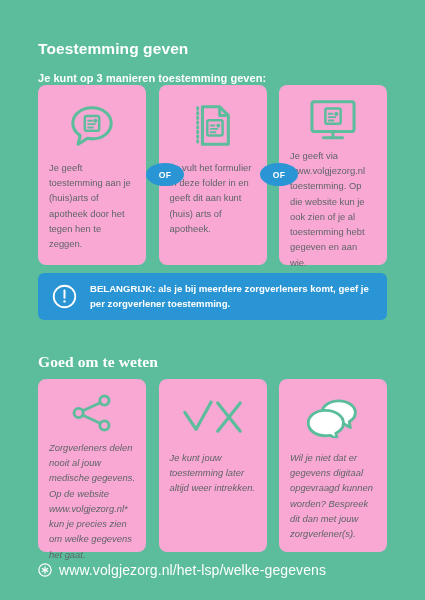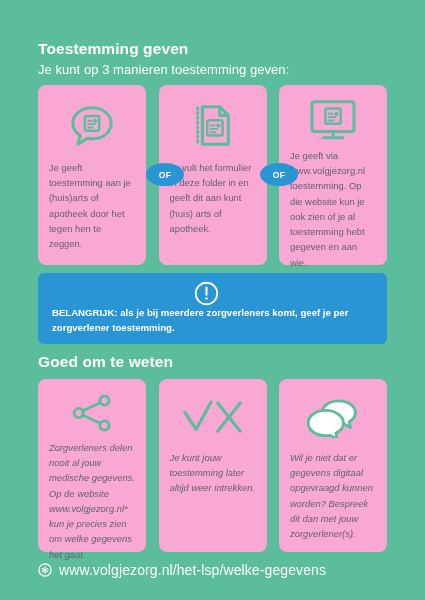--- a/index.html
+++ b/index.html
@@ -24,28 +24,28 @@
   
   .section-title {
     color: #ffffff;
     font-size: 15.5px;
     font-weight: bold;
     letter-spacing: 0.1px;
     line-height: 1.2;
   }
   .section-sub {
     color: #ffffff;
-    font-size: 13px;
-    font-weight: normal;
+    font-size: 11px;
+    font-weight: bold;
     letter-spacing: 0.05px;
-    margin-top: 3px;
+    margin-top: 12px;
     line-height: 1.3;
   }
   #heading-top { position: absolute; left: 38px; top: 40px; }
-  #heading-bottom { position: absolute; left: 38px; top: 353px; }
+  #heading-bottom { position: absolute; left: 38px; top: 353px; font-family: Liberation Serif, serif; }
 
   
   .card-row {
     position: absolute;
     left: 38px;
     right: 38px;
     display: flex;
     justify-content: space-between;
   }
   #row-top { top: 85px; height: 180px; }
@@ -105,21 +105,20 @@
     position: absolute;
     left: 38px;
     right: 38px;
     top: 273px;
     min-height: 47px;
     background: #2a95d5;
     border-radius: 6px;
     display: flex;
     align-items: center;
     padding: 8px 14px;
-    flex-direction: column;
   }
   #banner .bang {
     flex: 0 0 auto;
     width: 25px;
     height: 25px;
     margin-right: 13px;
   }
   #banner .banner-text {
     color: #ffffff;
     font-size: 9.6px;

